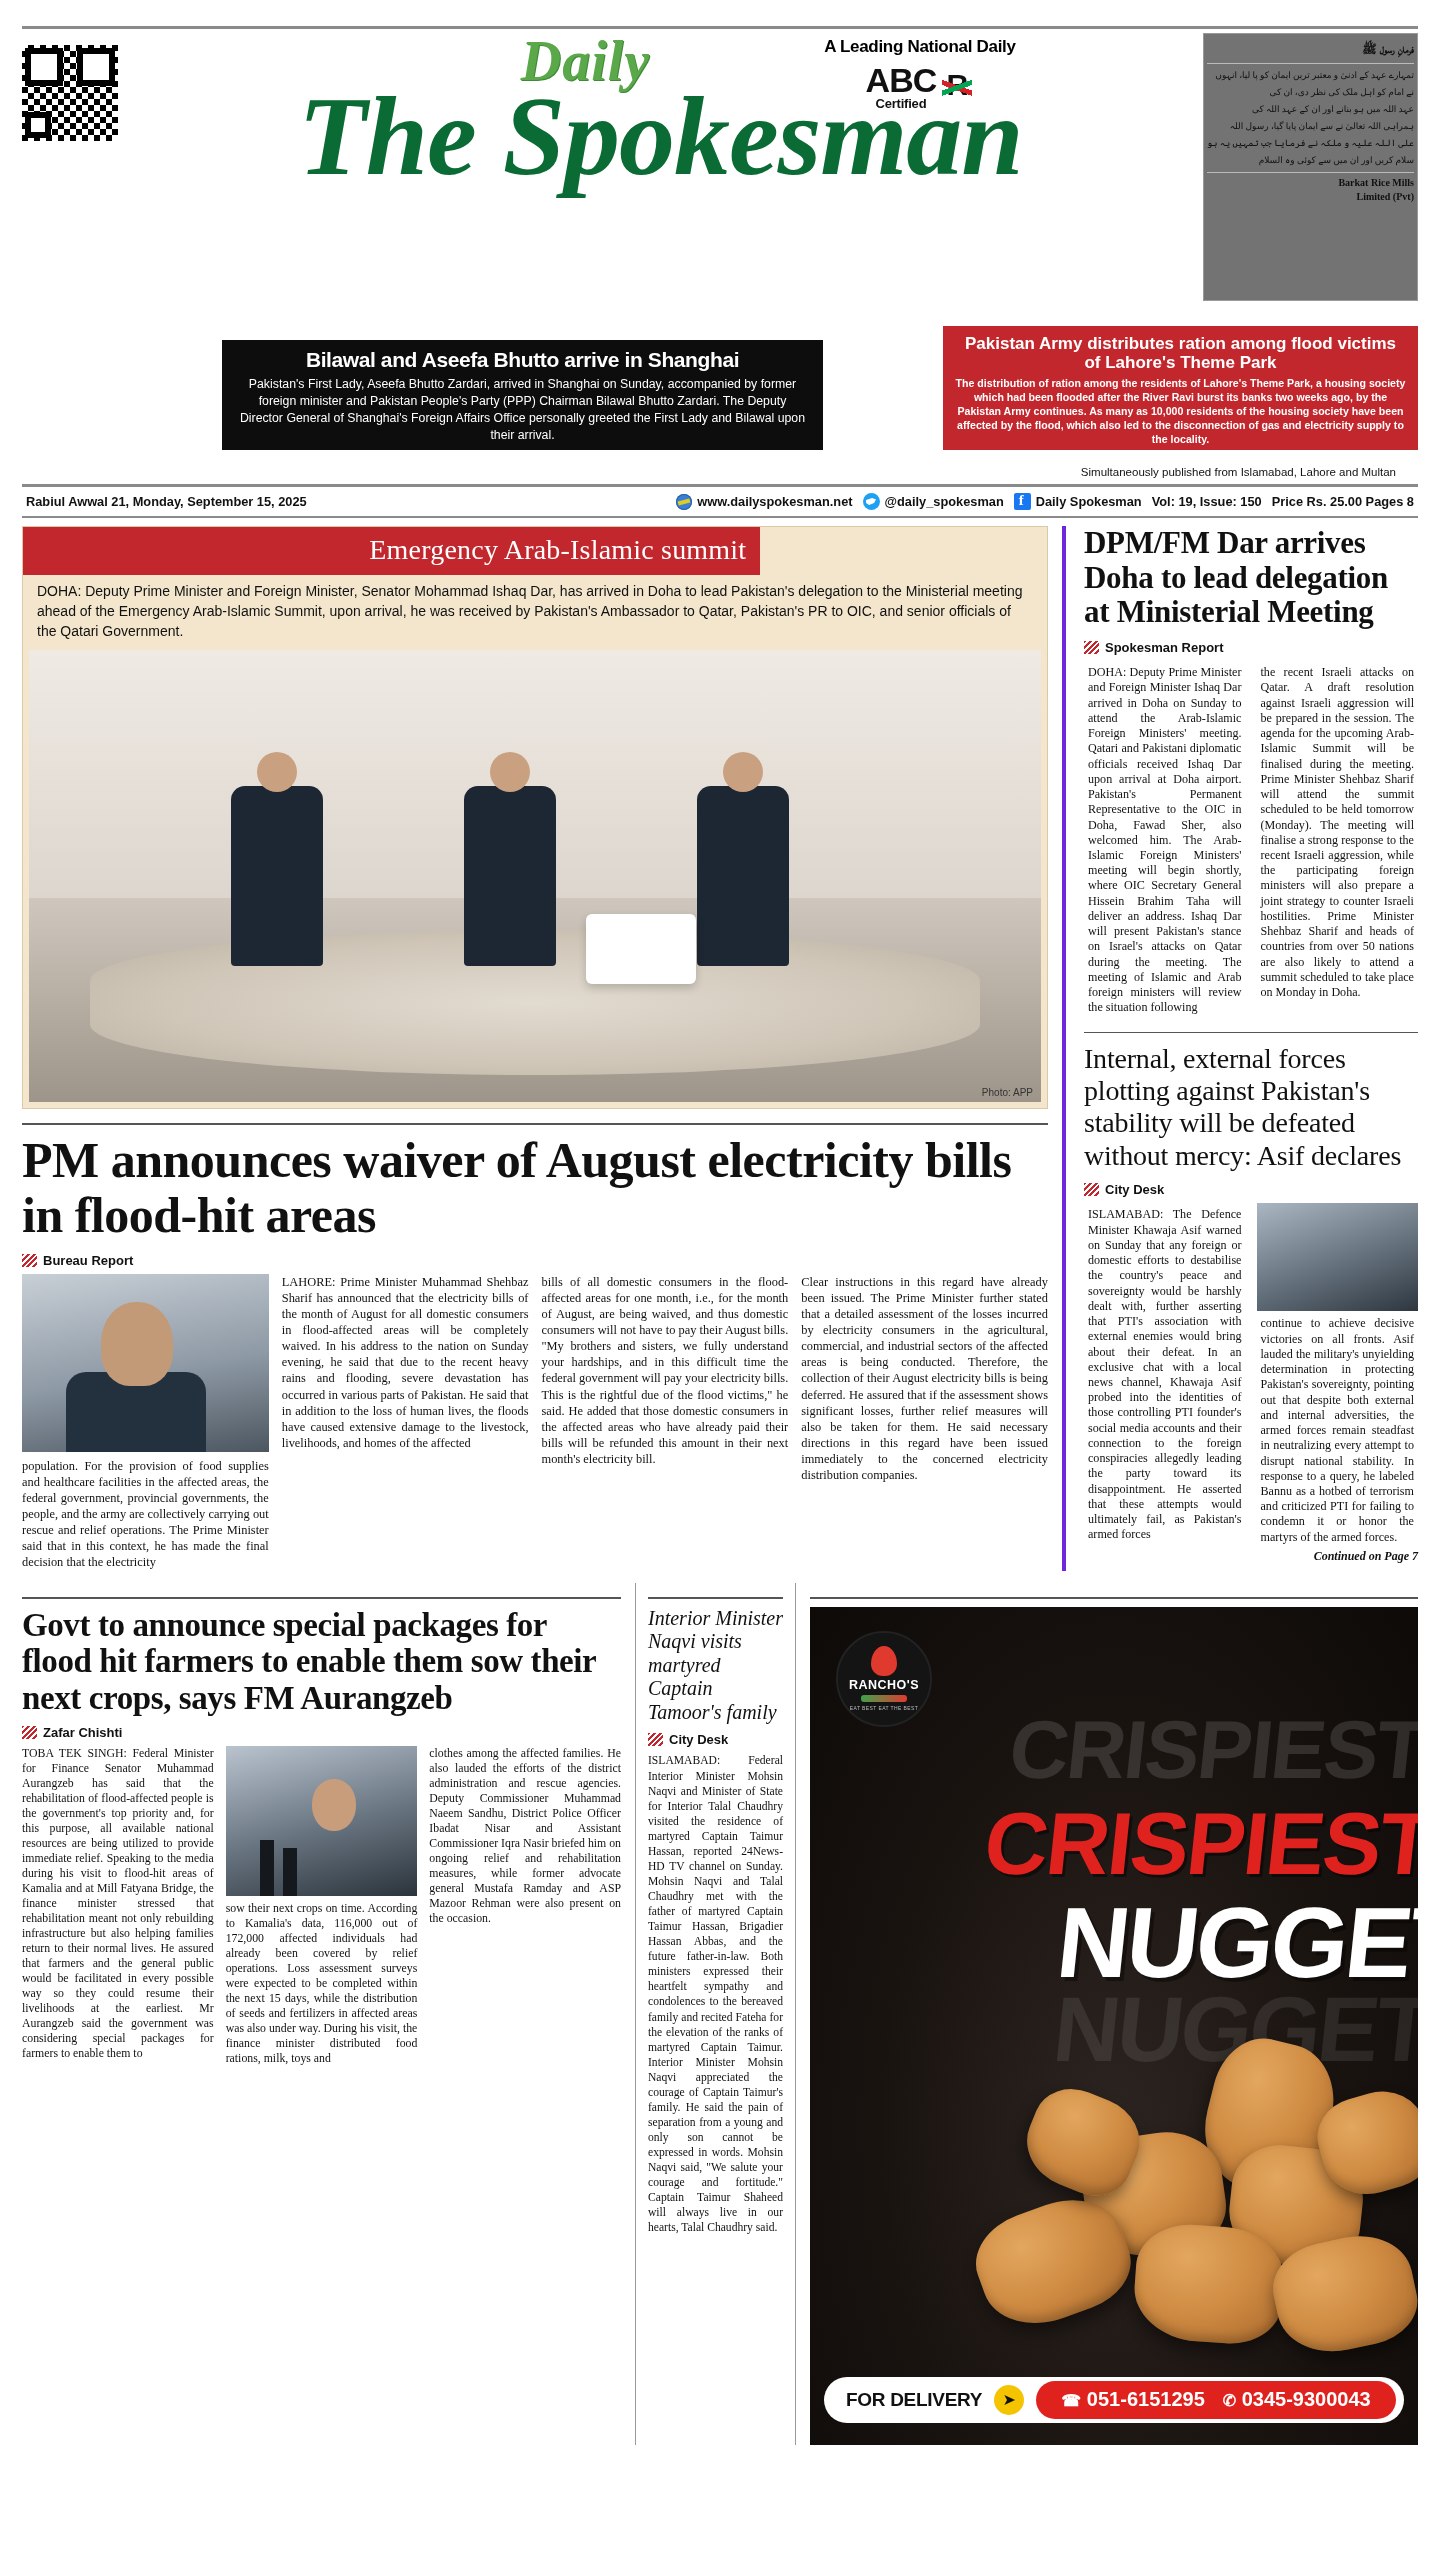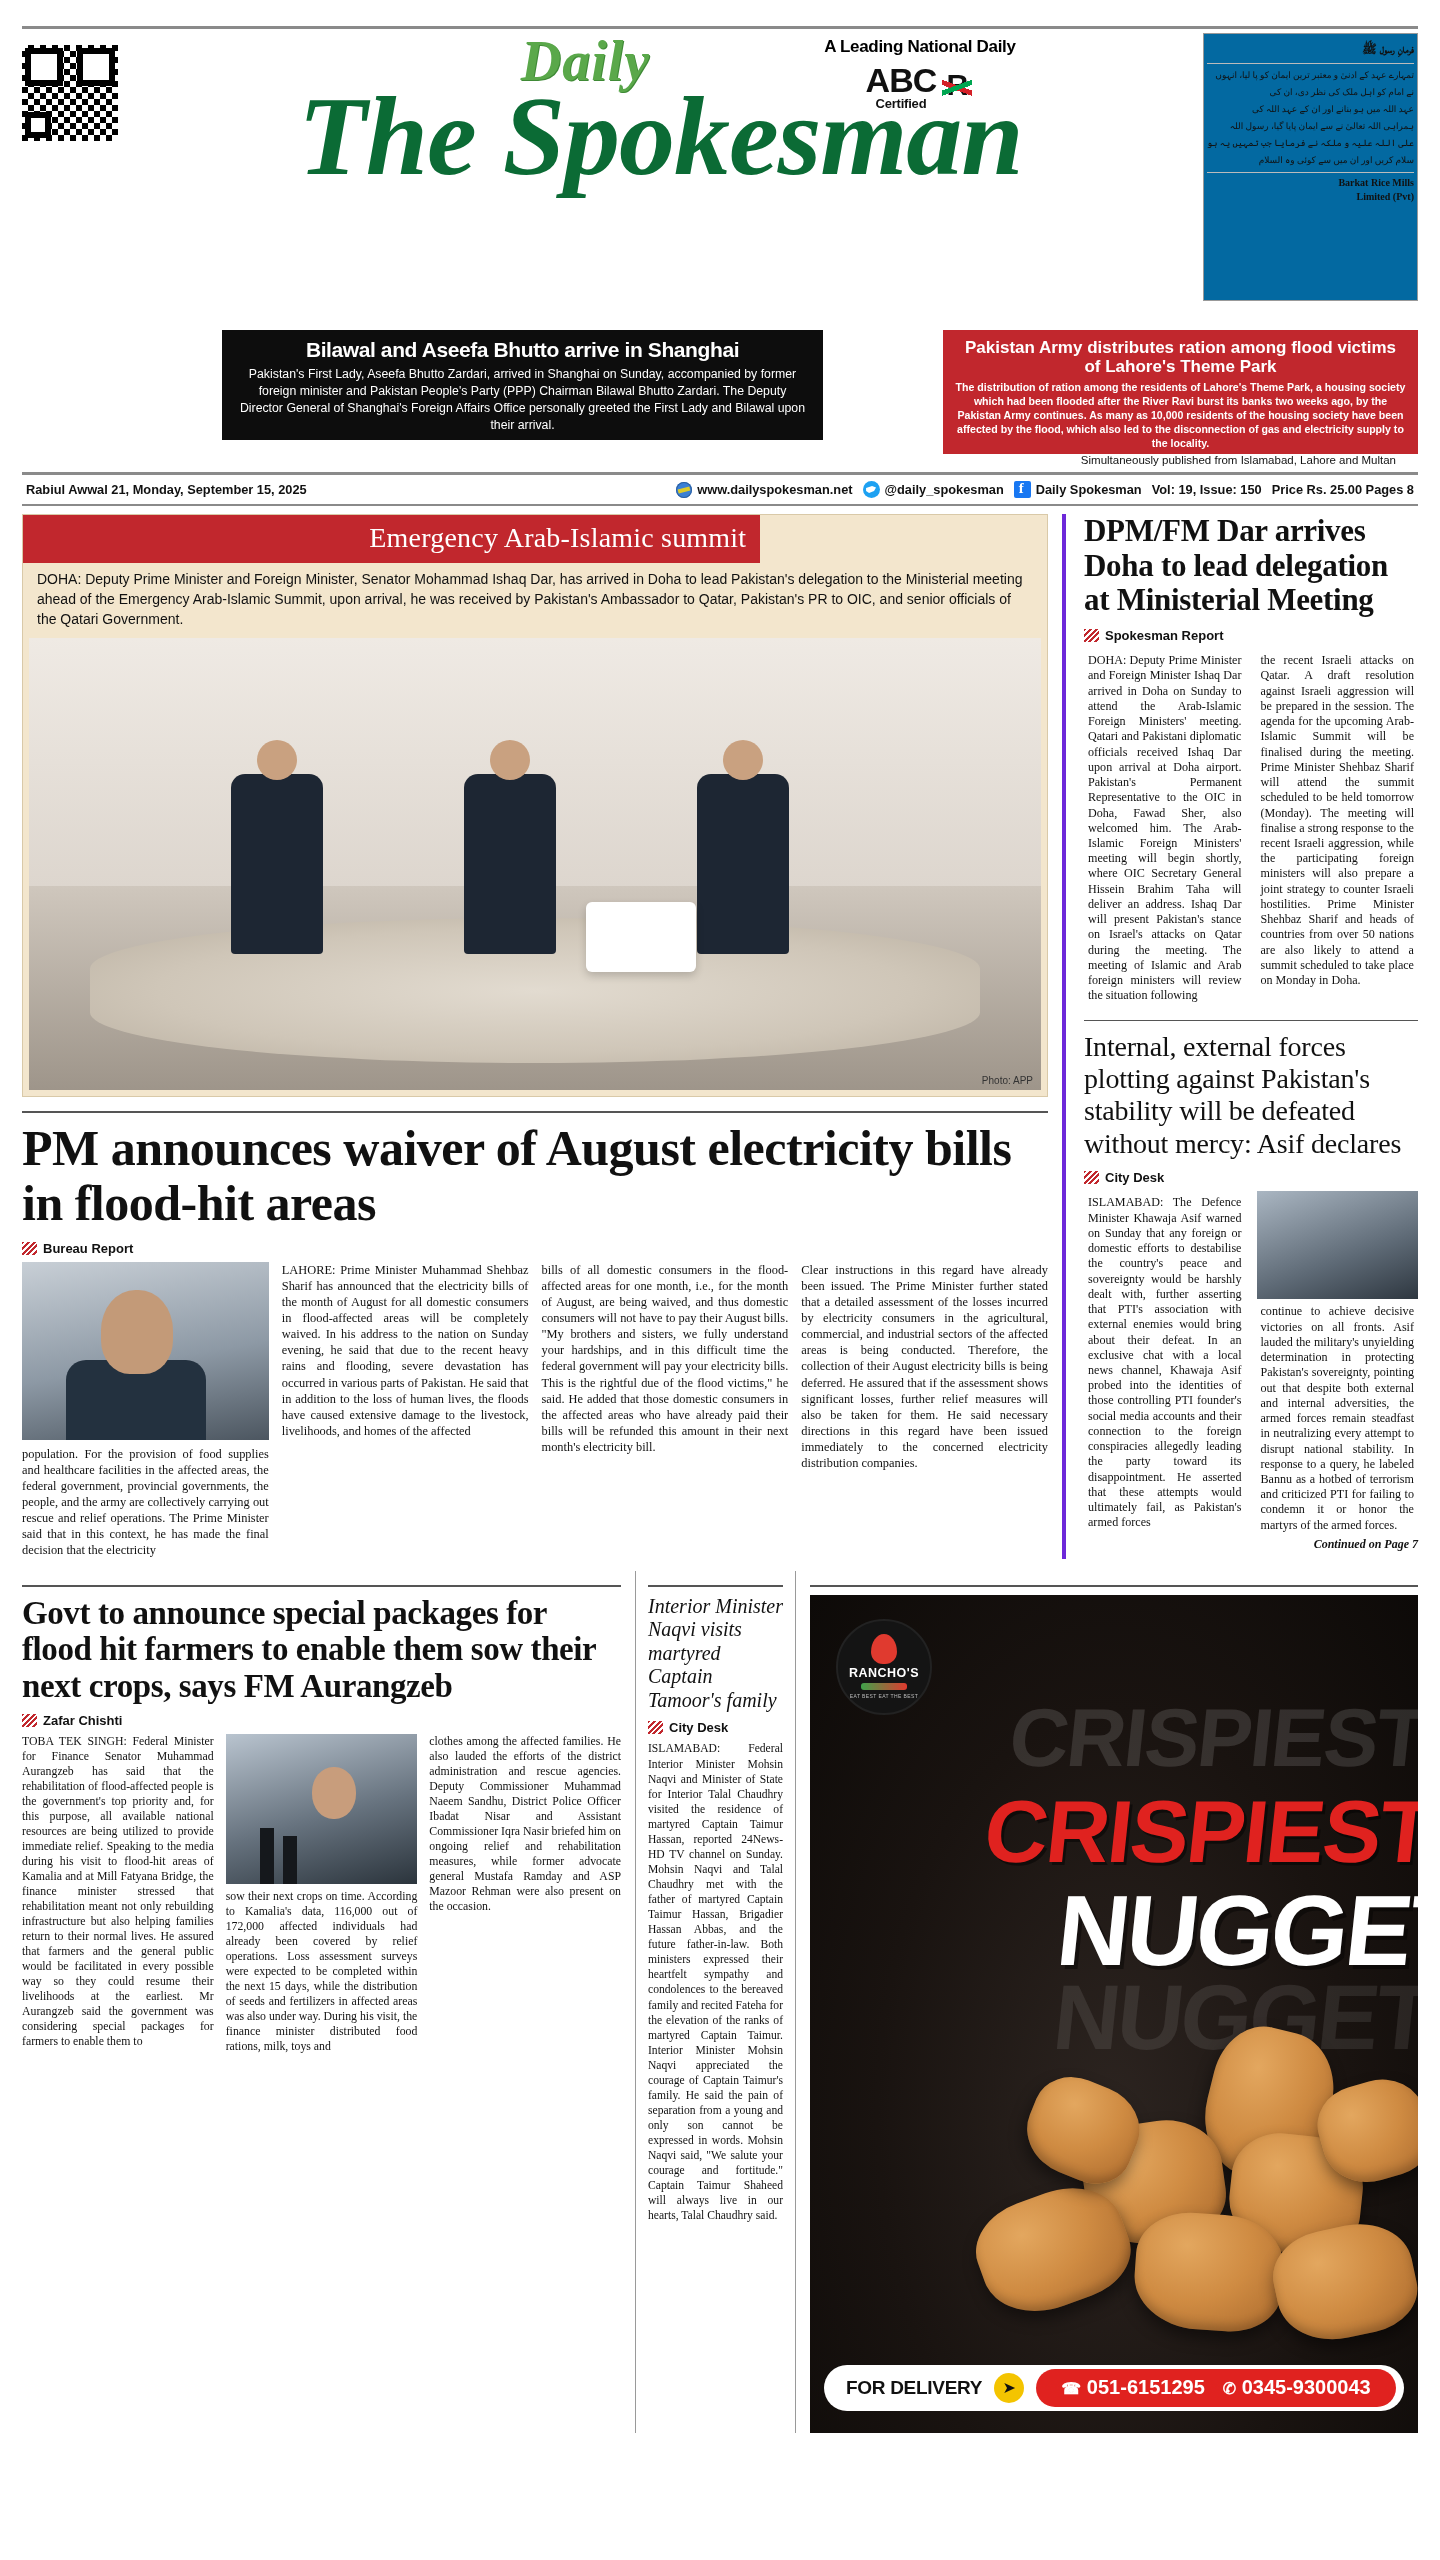--- a/index.html
+++ b/index.html
@@ -110,33 +110,33 @@
     flex: 0 0 130px;
     border: 1px solid #999;
     height: 268px;
     margin-top: 4px;
     padding: 4px 3px;
     font-size: 9px;
     text-align: right;
     line-height: 1.9;
     direction: rtl;
     color: #111;
-    background: #0369a1;
+    background: #737373;
   }
   .urdu-head { font-weight: 700; font-size: 12px; border-bottom: 1px solid #bbb; padding-bottom: 2px; margin-bottom: 3px;}
   .urdu-line { white-space: nowrap; overflow: hidden; letter-spacing: -0.2px;}
   .urdu-foot { font-weight:700; font-size: 10px; border-top: 1px solid #bbb; margin-top: 3px; padding-top:3px; line-height:1.4;}
 
   
   .teasers {
-    margin: 4px 22px 4px 22px;
+    margin: 4px 22px 16px 22px;
     display: flex;
     gap: 0;
     height: 120px;
-    align-items: flex-start;
+    align-items: flex-end;
   }
   .t-photo-a {
     flex: 0 0 200px;
     background: linear-gradient(160deg,#8d9aa6 0%, #5b6873 35%, #2f3a44 70%, #1a2026 100%);
     position: relative; overflow: hidden;
   }
   .t-photo-a::after {
     content:""; position:absolute; left:40%; top:22%; width:60px; height:60px; border-radius:50%;
     background:#c49a7b;
   }

